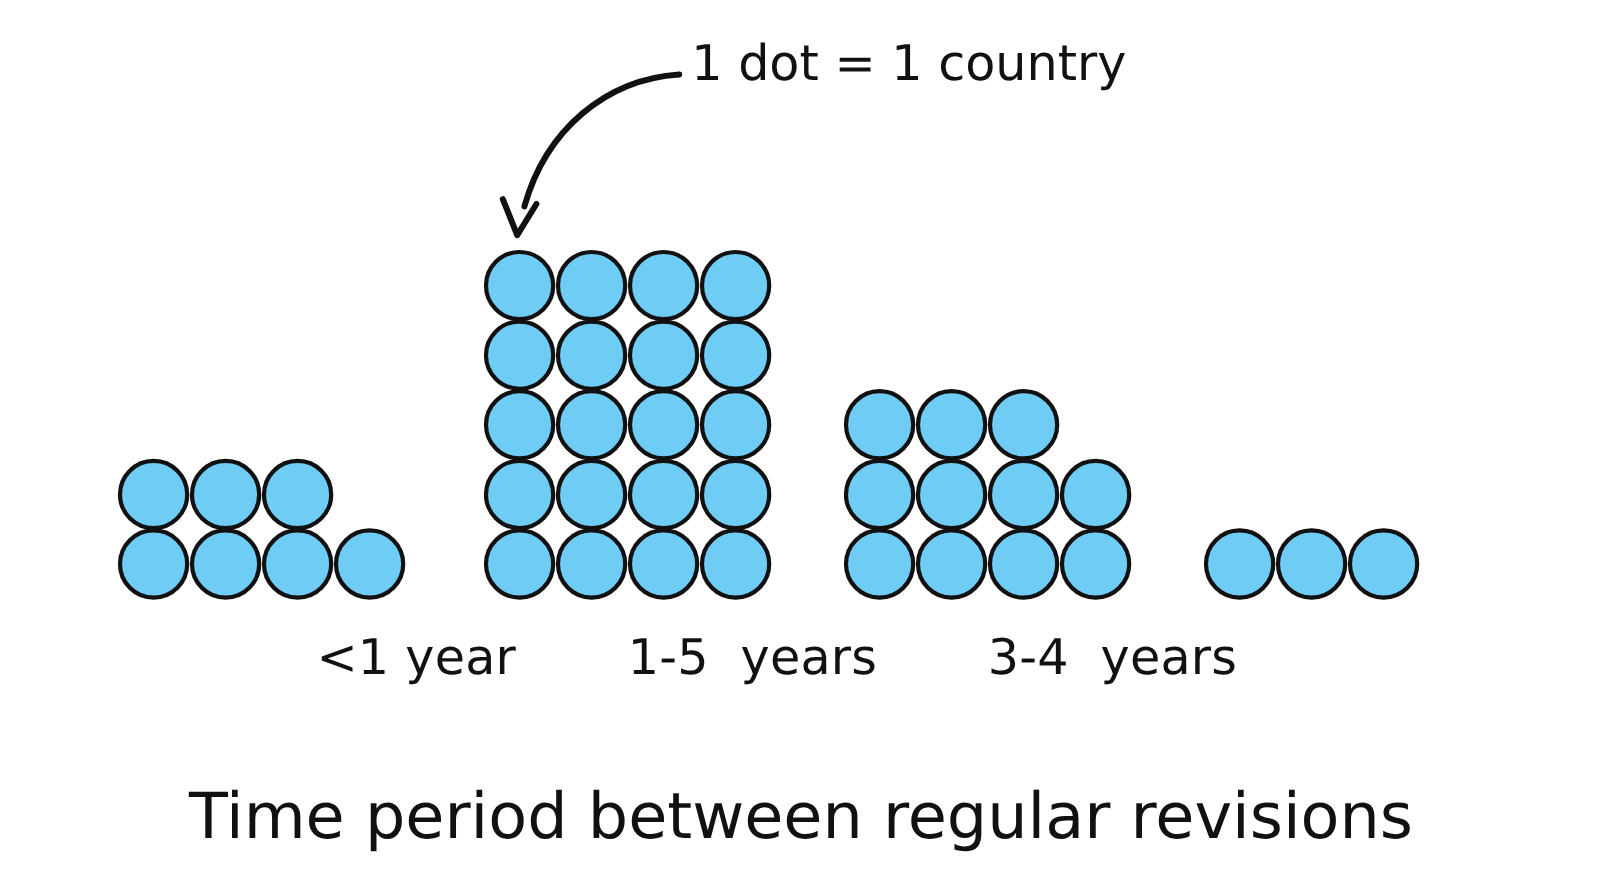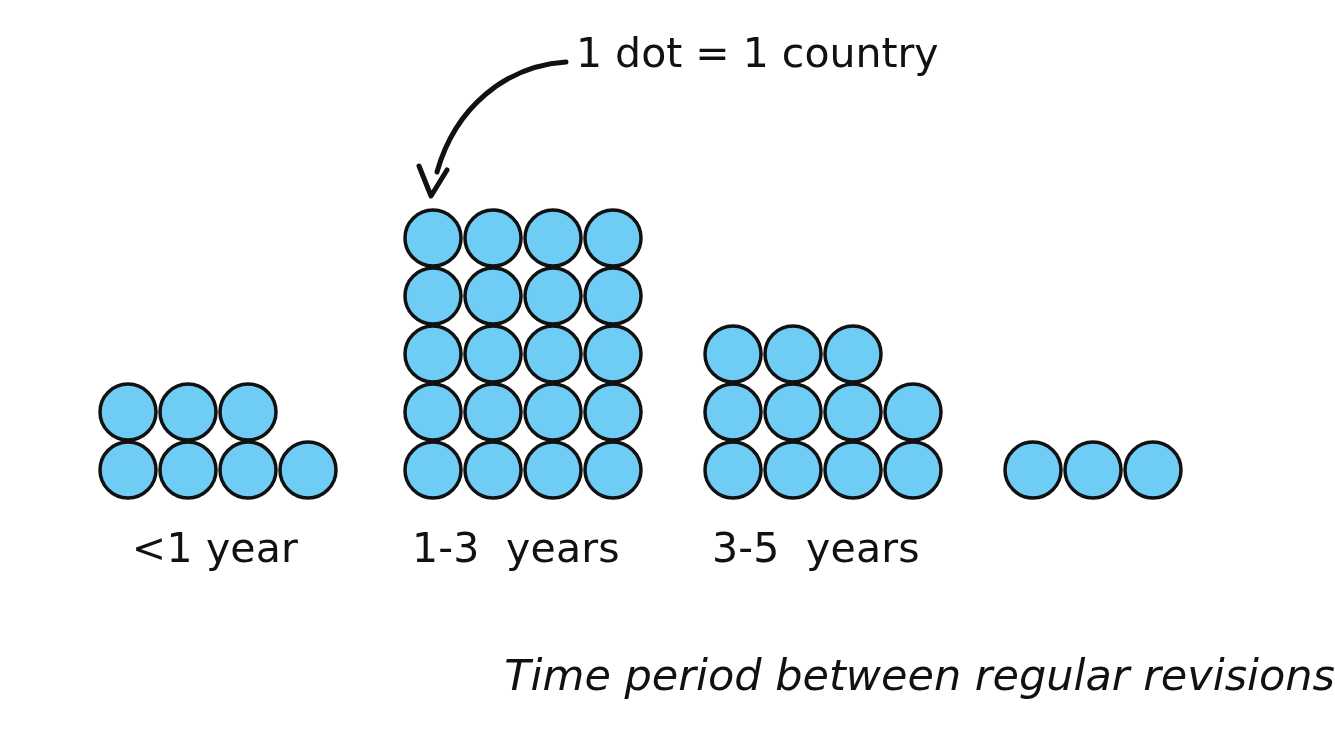--- a/index.html
+++ b/index.html
@@ -23,44 +23,43 @@
     left: 0;
     top: 0;
     width: 1335px;
     height: 730px;
   }
   .cat-label {
     position: absolute;
     font-size: 41px;
     color: #111111;
     white-space: pre;
-    text-align: center;
+    text-align: right;
     line-height: 1;
     letter-spacing: 0.2px;
   }
   .annotation-text {
     position: absolute;
     left: 576px;
     top: 31px;
     font-size: 41px;
     color: #111111;
     white-space: pre;
     line-height: 1.1;
   }
   .axis-title {
     position: absolute;
     left: 0;
     top: 652px;
     width: 1335px;
-    text-align: right;
-    font-size: 43px;
+    text-align: center;
+    font-size: 53px;
     color: #111111;
     white-space: pre;
     line-height: 1.1;
-    font-style: italic;
   }
 </style>
 </head>
 <body>
 
 <div id="stage">
 
   <svg class="dot-svg" viewBox="0 0 1335 730" xmlns="http://www.w3.org/2000/svg">
     <g id="dots-layer">
         <circle cx="128" cy="412" r="28" fill="#6FCCF5" stroke="#111111" stroke-width="3.5"></circle>
@@ -108,20 +107,20 @@
     <g>
       <path d="M 566 62 C 505 66, 455 108, 437 172" fill="none" stroke="#111111" stroke-width="5" stroke-linecap="round"></path>
       <path d="M 419 166 L 431 196 L 447 170" fill="none" stroke="#111111" stroke-width="5" stroke-linecap="round" stroke-linejoin="round"></path>
     </g>
   </svg>
 
   <div class="annotation-text">1 dot = 1 country</div>
 
   <div class="cat-label" id="cat-0" style="left:0px; top:528px; width:430px;">&lt;1 year</div>
 
-  <div class="cat-label" id="cat-1" style="left:301px; top:528px; width:430px;">1-3  years</div>
+  <div class="cat-label" id="cat-1" style="left:301px; top:528px; width:430px;">1-5  years</div>
 
-  <div class="cat-label" id="cat-2" style="left:601px; top:528px; width:430px;">3-5  years</div>
+  <div class="cat-label" id="cat-2" style="left:601px; top:528px; width:430px;">3-4  years</div>
 
 
   <div class="axis-title">Time period between regular revisions</div>
 
 </div>
 
 </body></html>

